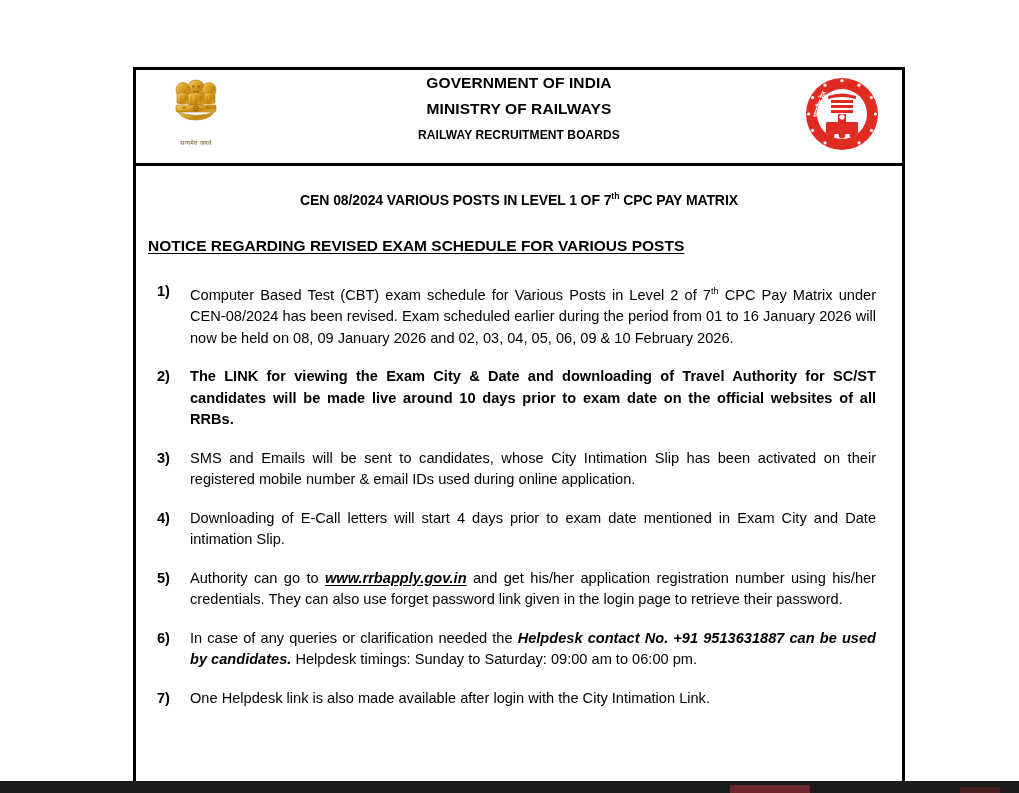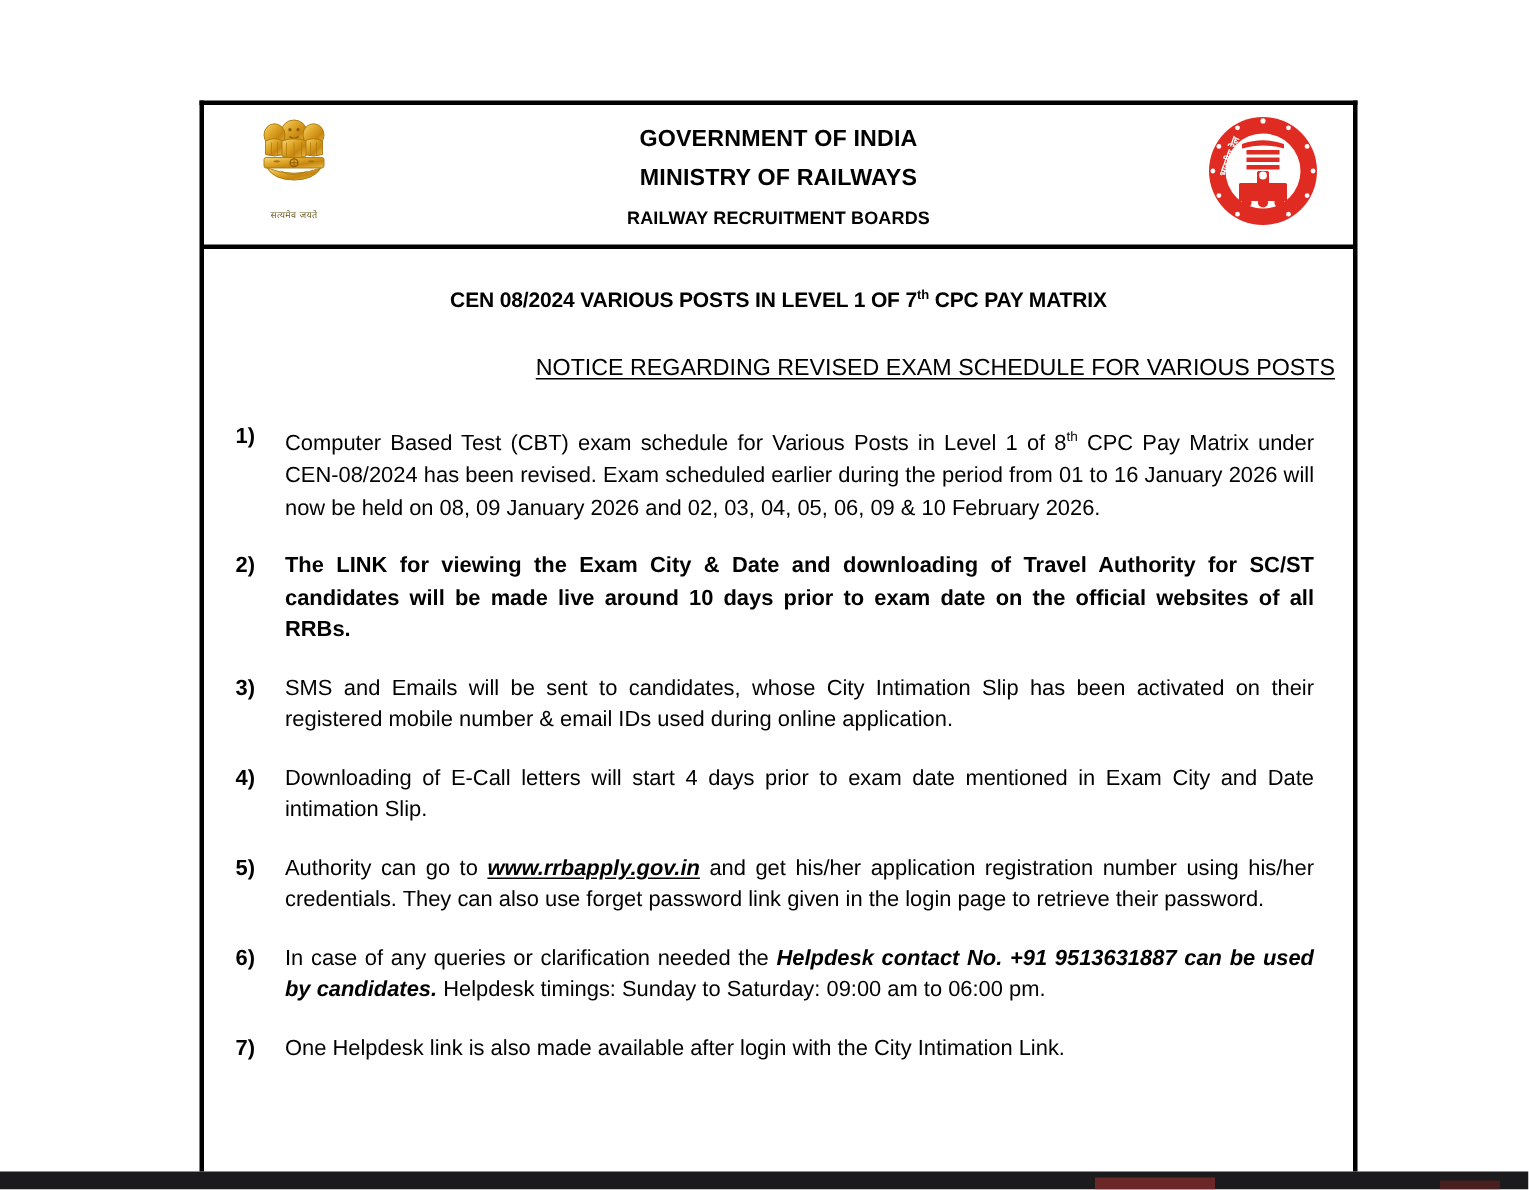--- a/index.html
+++ b/index.html
@@ -56,21 +56,20 @@
     justify-content: center;
     padding-top: 6px;
     box-sizing: border-box;
   }
   .header-center {
     flex: 1 1 auto;
     display: flex;
     flex-direction: column;
     align-items: center;
     justify-content: flex-start;
-    padding-top: 10px;
     box-sizing: border-box;
   }
   .header-right {
     width: 120px;
     flex: 0 0 120px;
     display: flex;
     align-items: flex-start;
     justify-content: center;
     padding-top: 6px;
     box-sizing: border-box;
@@ -113,22 +112,22 @@
   .main-title {
     text-align: center;
     font-weight: bold;
     font-size: 14px;
     margin: 9px 0 0 0;
     letter-spacing: -0.1px;
   }
   .main-title sup { font-size: 0.62em; vertical-align: super; }
 
   .notice-heading {
-    text-align: right;
-    font-weight: normal;
+    text-align: left;
+    font-weight: bold;
     font-size: 15.5px;
     margin-top: 26px;
     line-height: 23px;
   }
   .notice-heading .u {
     text-decoration: underline;
     text-underline-offset: 2px;
   }
   .notice-heading sup { font-size: 0.62em; vertical-align: super; }
 
@@ -307,21 +306,21 @@
       </div>
 
       <div class="notice-heading">
         <div><span class="u">NOTICE REGARDING REVISED EXAM SCHEDULE FOR VARIOUS POSTS </span></div>
       </div>
 
       <div class="points">
 
         <div class="point">
           <span class="num">1)</span>
-          <span>Computer Based Test (CBT) exam schedule for Various Posts in Level 1 of 8</span><sup>th</sup><span> CPC Pay Matrix under CEN-08/2024 has been revised. Exam scheduled earlier during the period from 01 to 16 January 2026 will now be held on 08, 09 January 2026 and 02, 03, 04, 05, 06, 09 &amp; 10 February 2026.</span>
+          <span>Computer Based Test (CBT) exam schedule for Various Posts in Level 2 of 7</span><sup>th</sup><span> CPC Pay Matrix under CEN-08/2024 has been revised. Exam scheduled earlier during the period from 01 to 16 January 2026 will now be held on 08, 09 January 2026 and 02, 03, 04, 05, 06, 09 &amp; 10 February 2026.</span>
         </div>
 
         <div class="point bold">
           <span class="num">2)</span>
           <span>The LINK for viewing the Exam City &amp; Date and downloading of Travel Authority for SC/ST candidates will be made live around 10 days prior to exam date on the official websites of all RRBs.</span>
         </div>
 
         <div class="point">
           <span class="num">3)</span>
           <span>SMS and Emails will be sent to candidates, whose City Intimation Slip has been activated on their registered mobile number &amp; email IDs used during online application.</span>

